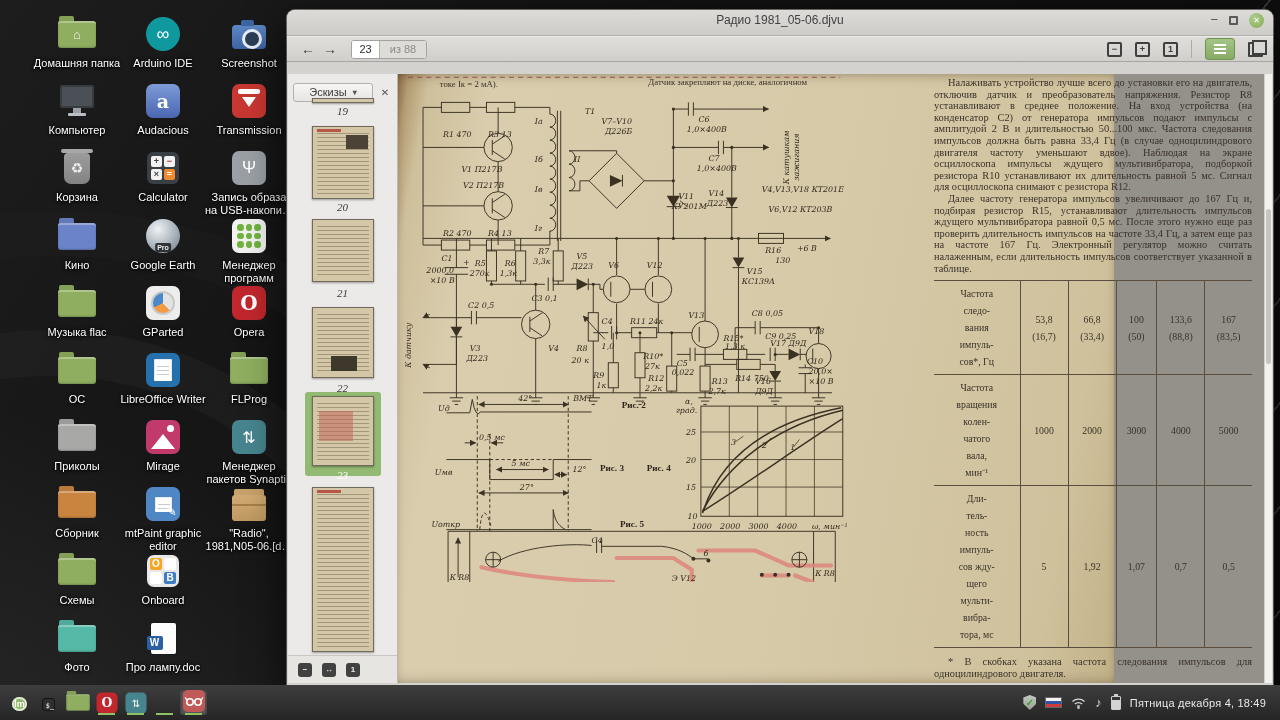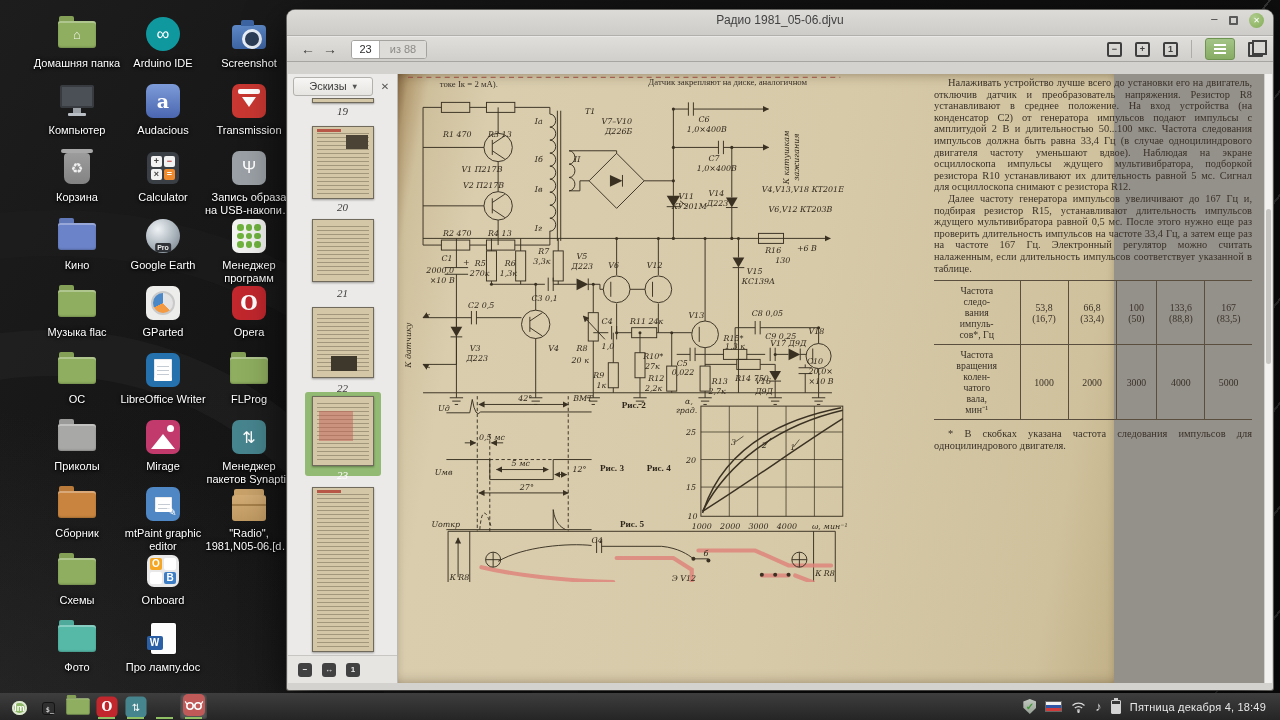--- a/index.html
+++ b/index.html
@@ -73,21 +73,21 @@
   .tright{margin-left:auto;display:flex;align-items:center;gap:13px}
   .tbtn{width:15px;height:15px;border:2px solid #3f3f3f;border-radius:2px;color:#3f3f3f;font:bold 9px/11px "Liberation Sans",sans-serif;text-align:center}
   .tsep{width:1px;height:18px;background:#aeaca8}
   .tbtn.green{width:30px;height:22px;background:linear-gradient(#a3c487,#87ab64);border:1px solid #6f9350;border-radius:3px;display:flex;align-items:center;justify-content:center}
   .green i{display:block;width:12px;height:10px;background:repeating-linear-gradient(#fff 0 2px,transparent 2px 4px)}
   .tbtn.dual{background:#d9d7d3;position:relative;border-radius:1px}
   .tbtn.dual::after{content:"";position:absolute;left:2px;top:-4px;width:11px;height:11px;border:2px solid #3f3f3f;background:#d9d7d3}
   .content{position:absolute;top:64px;bottom:7px;left:1px;right:1px;display:flex}
   
   .sidebar{width:110px;background:#eceae8;border-right:1px solid #bbb9b5;position:relative}
-  .sbheader{height:24px;display:flex;align-items:center;padding:12px 5px;gap:5px}
+  .sbheader{height:24px;display:flex;align-items:center;padding:18px 5px;gap:5px}
   .sbdrop{flex:1;height:19px;border:1px solid #b3b1ad;border-radius:3px;background:linear-gradient(#f7f6f4,#e6e5e2);font-size:11px;color:#3c3c3c;display:flex;align-items:center;justify-content:center;gap:6px}
   .sbdrop b{font-size:8px;color:#555}
   .sbclose{width:14px;text-align:center;color:#555;font-size:10px}
   .thumbwrap{position:absolute;top:24px;bottom:28px;left:0;right:0;overflow:hidden}
   .thumb{position:absolute;left:24px;width:62px;background:#d3c7a8;border:1px solid #6f6a5c;box-shadow:0 1px 2px rgba(0,0,0,.35);
     background-image:repeating-linear-gradient(rgba(82,70,50,.38) 0 1px,transparent 1px 4px),repeating-linear-gradient(90deg,transparent 0 4px,rgba(211,199,168,.55) 4px 6px);background-position:4px 6px;background-size:calc(100% - 8px) calc(100% - 10px);background-repeat:no-repeat}
   .thumb::before{content:"";position:absolute;left:4px;top:2px;height:3px;width:40%;background:#b5493c;opacity:0}
   .tv20::after{content:"";position:absolute;right:5px;top:8px;width:22px;height:14px;background:#4a4336}
   .tv20::before,.tv24::before{opacity:.9}
   .tv22::after{content:"";position:absolute;left:18px;bottom:6px;width:26px;height:15px;background:#3d372c}
@@ -115,27 +115,27 @@
   .flbl{font:italic 9.5px "DejaVu Serif",serif;fill:#32291c}
   .flbl.doc{font:10.5px "Liberation Serif",serif;fill:#3a3229}
   .flbl.cap{font:bold 11px "Liberation Serif",serif;fill:#2f271c}
   .rc{position:absolute;left:536px;top:3px;width:318px}
   .rc p{font:10.4px/11.6px "Liberation Serif",serif;color:#3a3229;text-align:justify;text-indent:14px}
   .rc p.first{text-indent:0}
   table.dt{border-collapse:collapse;width:100%;margin-top:6px;border-top:1px solid #5a4f3f;border-bottom:1px solid #5a4f3f}
   .dt tr+tr{border-top:1px solid #5a4f3f}
   .dt th{width:86px;font:9.6px/10.6px "Liberation Serif",serif;font-weight:normal}
   .dt td{border-left:1px solid #5a4f3f}
-  .dt td,.dt th{color:#3a3229;font-size:9.8px;line-height:11px;font-family:"Liberation Serif",serif;text-align:center;vertical-align:middle;white-space:pre-line;padding:4px 1px}
+  .dt td,.dt th{color:#3a3229;font-size:9.8px;line-height:17px;font-family:"Liberation Serif",serif;text-align:center;vertical-align:middle;white-space:pre-line;padding:4px 1px}
   .fn{margin-top:8px;font:9.4px/10.8px "Liberation Serif",serif;color:#3a3229;text-align:justify;text-indent:12px}
   .scrollbar{position:absolute;right:0;top:0;bottom:0;width:8px;background:#f2f1ef;border-left:1px solid #d2d0cc}
   .scrollthumb{position:absolute;left:1px;right:1px;top:135px;height:155px;background:#c7c5c1;border-radius:3px}
 
   
-  .taskbar{position:absolute;left:0;bottom:0;width:1280px;height:27px;background:linear-gradient(#3e3e3e,#252525);display:flex;align-items:center;padding:0 6px;z-index:50}
+  .taskbar{position:absolute;left:0;bottom:0;width:1280px;height:35px;background:linear-gradient(#3e3e3e,#252525);display:flex;align-items:center;padding:0 6px;z-index:50}
   .tbi{width:27px;height:25px;display:flex;align-items:center;justify-content:center;position:relative;border-radius:2px;margin-right:2px}
   .tbi .tic{transform:scale(.62);transform-origin:center}
   .tbi.active{background:#565656;box-shadow:inset 0 0 3px rgba(0,0,0,.5)}
   .runline{position:absolute;bottom:0;left:5px;right:5px;height:2px;background:#8fc064}
   .tray{margin-left:auto;display:flex;align-items:center;gap:9px;padding-right:8px}
   .shield{width:13px;height:15px;background:linear-gradient(#c2c9c0,#97a095);clip-path:polygon(50% 0,100% 16%,100% 58%,50% 100%,0 58%,0 16%);position:relative}
   .shield i{position:absolute;inset:0;color:#3f9a33;font:bold 10px/15px "Liberation Sans",sans-serif;text-align:center;font-style:normal}
   .flag{width:17px;height:11px;border:1px solid #666;background:linear-gradient(#f2f2f2 0 33%,#2f55a4 33% 66%,#cf3a3a 66% 100%)}
   .note{color:#d8d8d8;font-size:13px}
   .batt{width:10px;height:14px;border:1px solid #cfcfcf;border-radius:1px;position:relative;background:linear-gradient(transparent 0 3px,#d4d4d4 3px)}
@@ -702,20 +702,36 @@
 колен-
 чатого
 вала,
 мин⁻¹</th>
                   <td>1000</td>
                   <td>2000</td>
                   <td>3000</td>
                   <td>4000</td>
                   <td>5000</td>
                 </tr>
+                <tr>
+                  <th>Дли-
+тель-
+ность
+импуль-
+сов жду-
+щего
+мульти-
+вибра-
+тора, мс</th>
+                  <td>5</td>
+                  <td>1,92</td>
+                  <td>1,07</td>
+                  <td>0,7</td>
+                  <td>0,5</td>
+                </tr>
               </tbody>
             </table>
           <p class="fn">* В скобках указана частота следования импульсов для одноцилиндрового двигателя.</p>
         </div>
       </div>
       <div class="scrollbar">
         <div class="scrollthumb"></div>
       </div>
     </div>
   </div>

